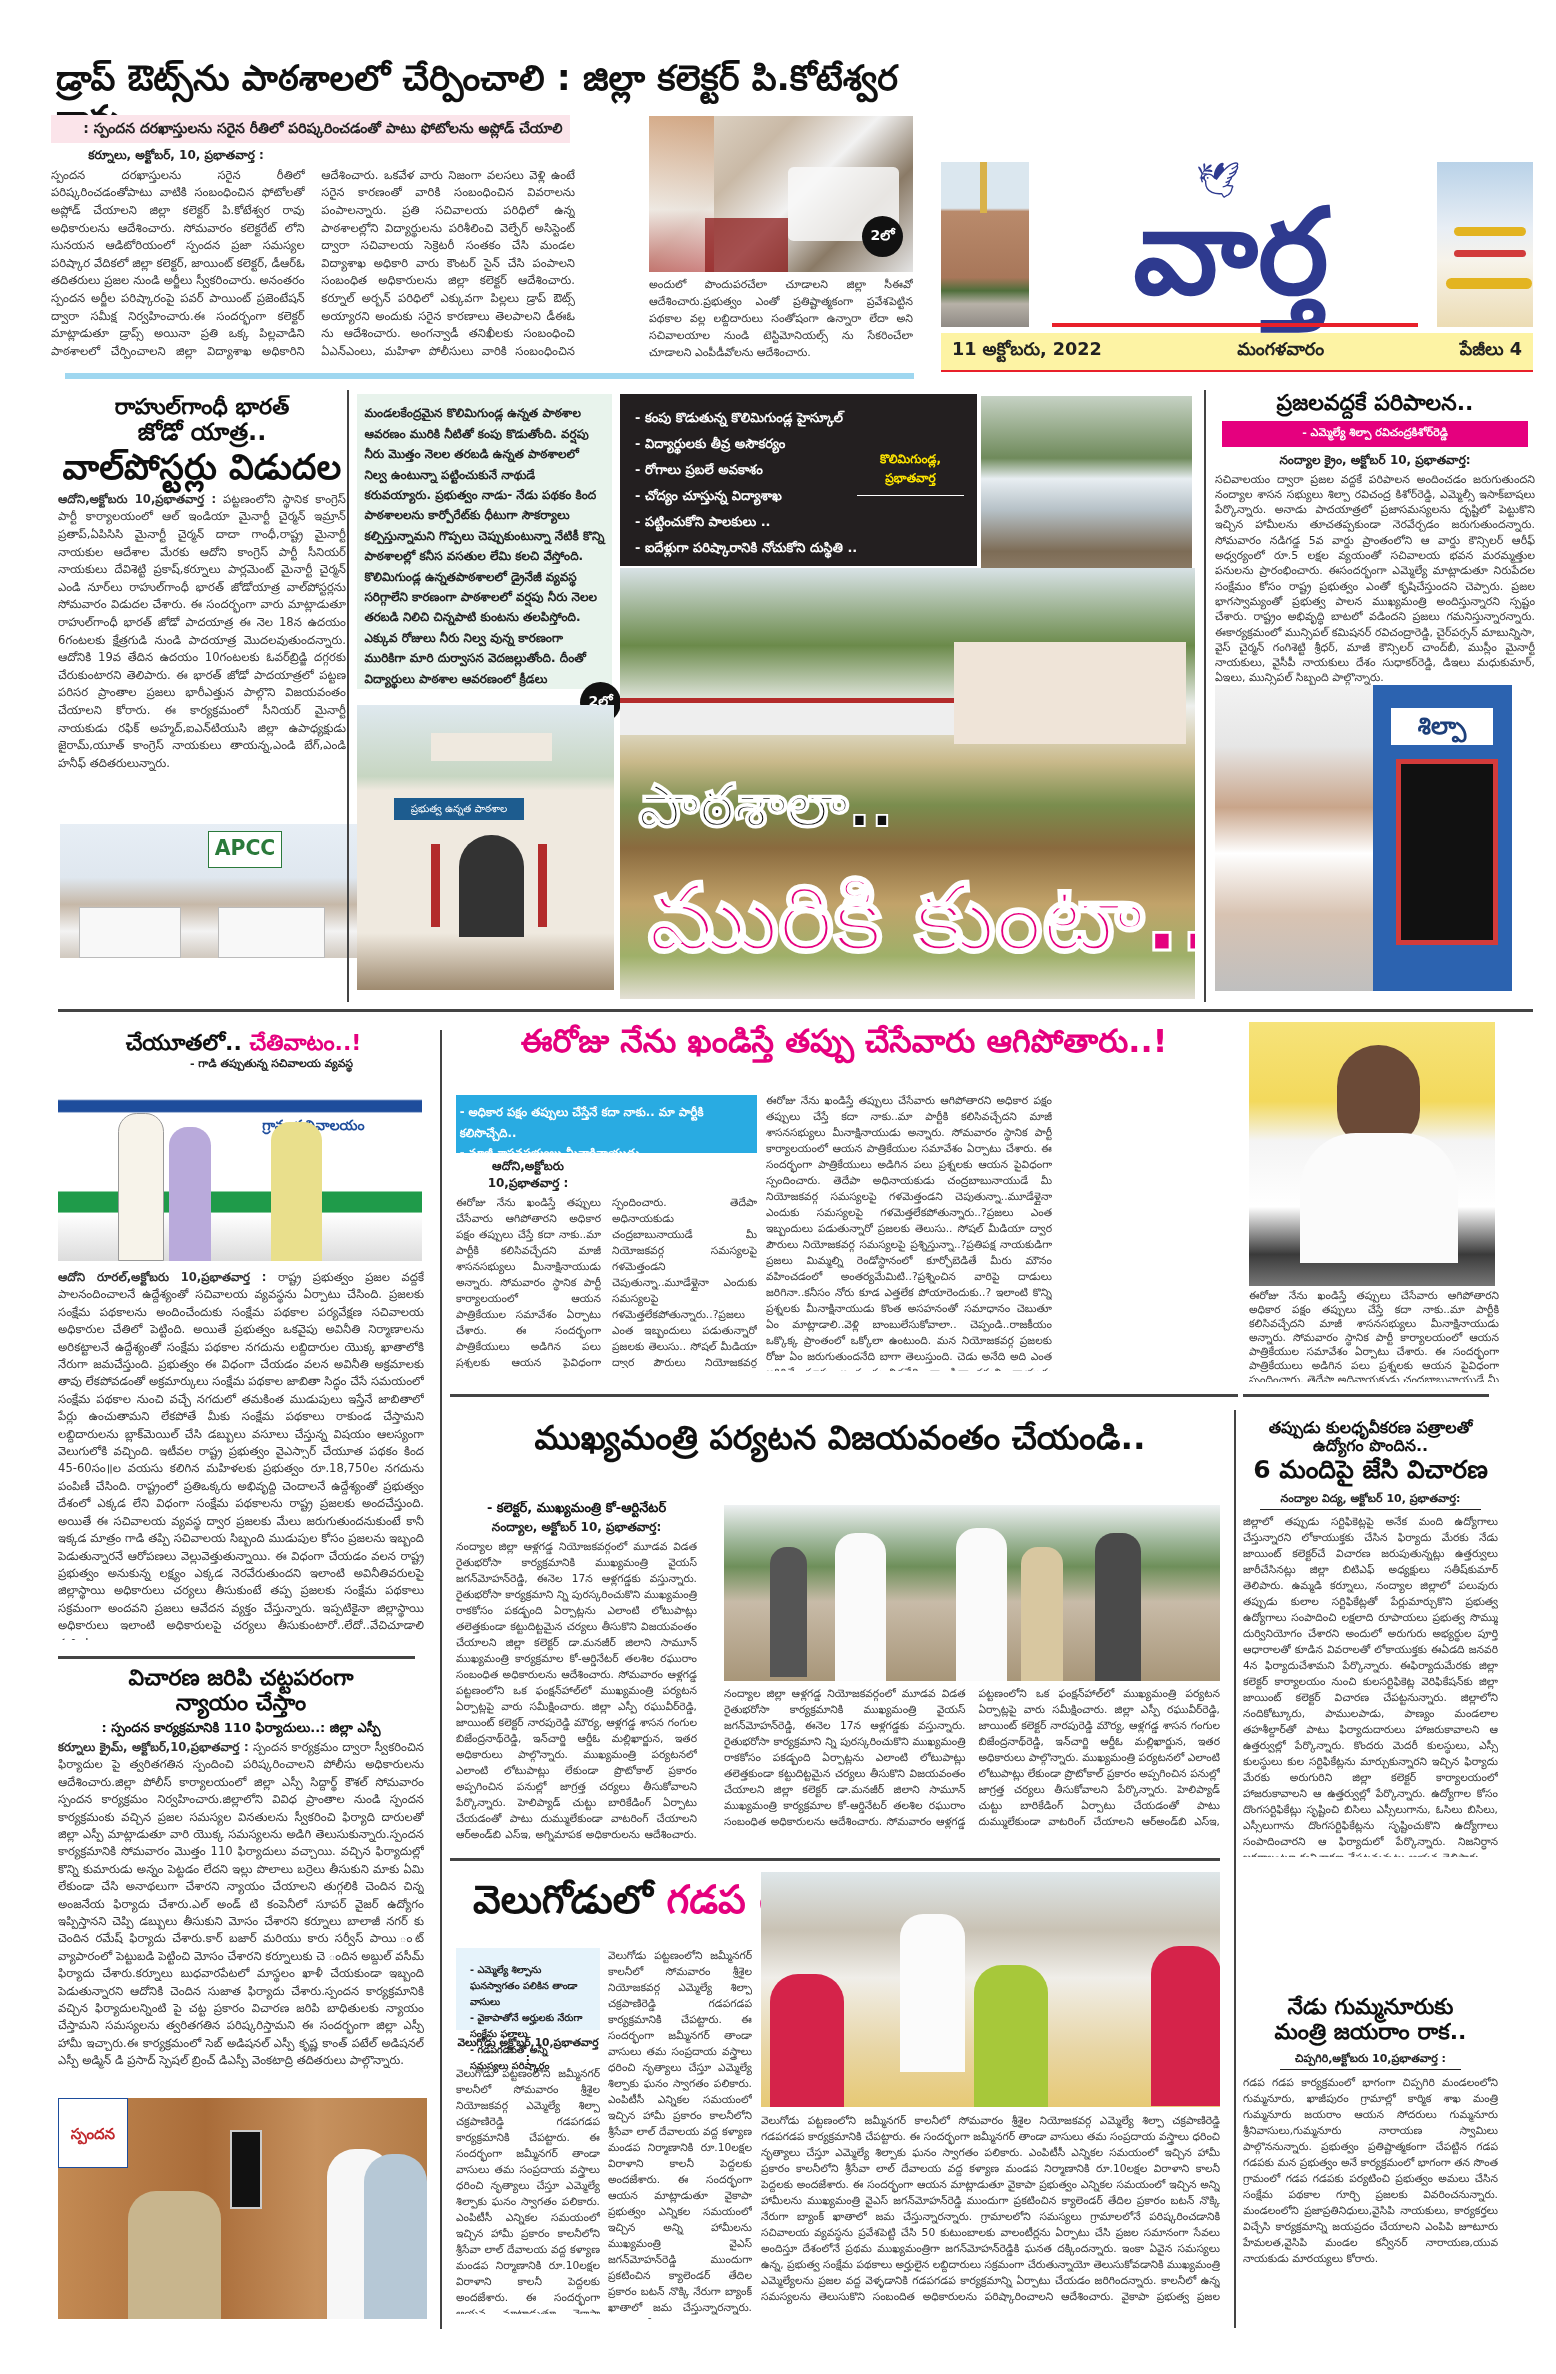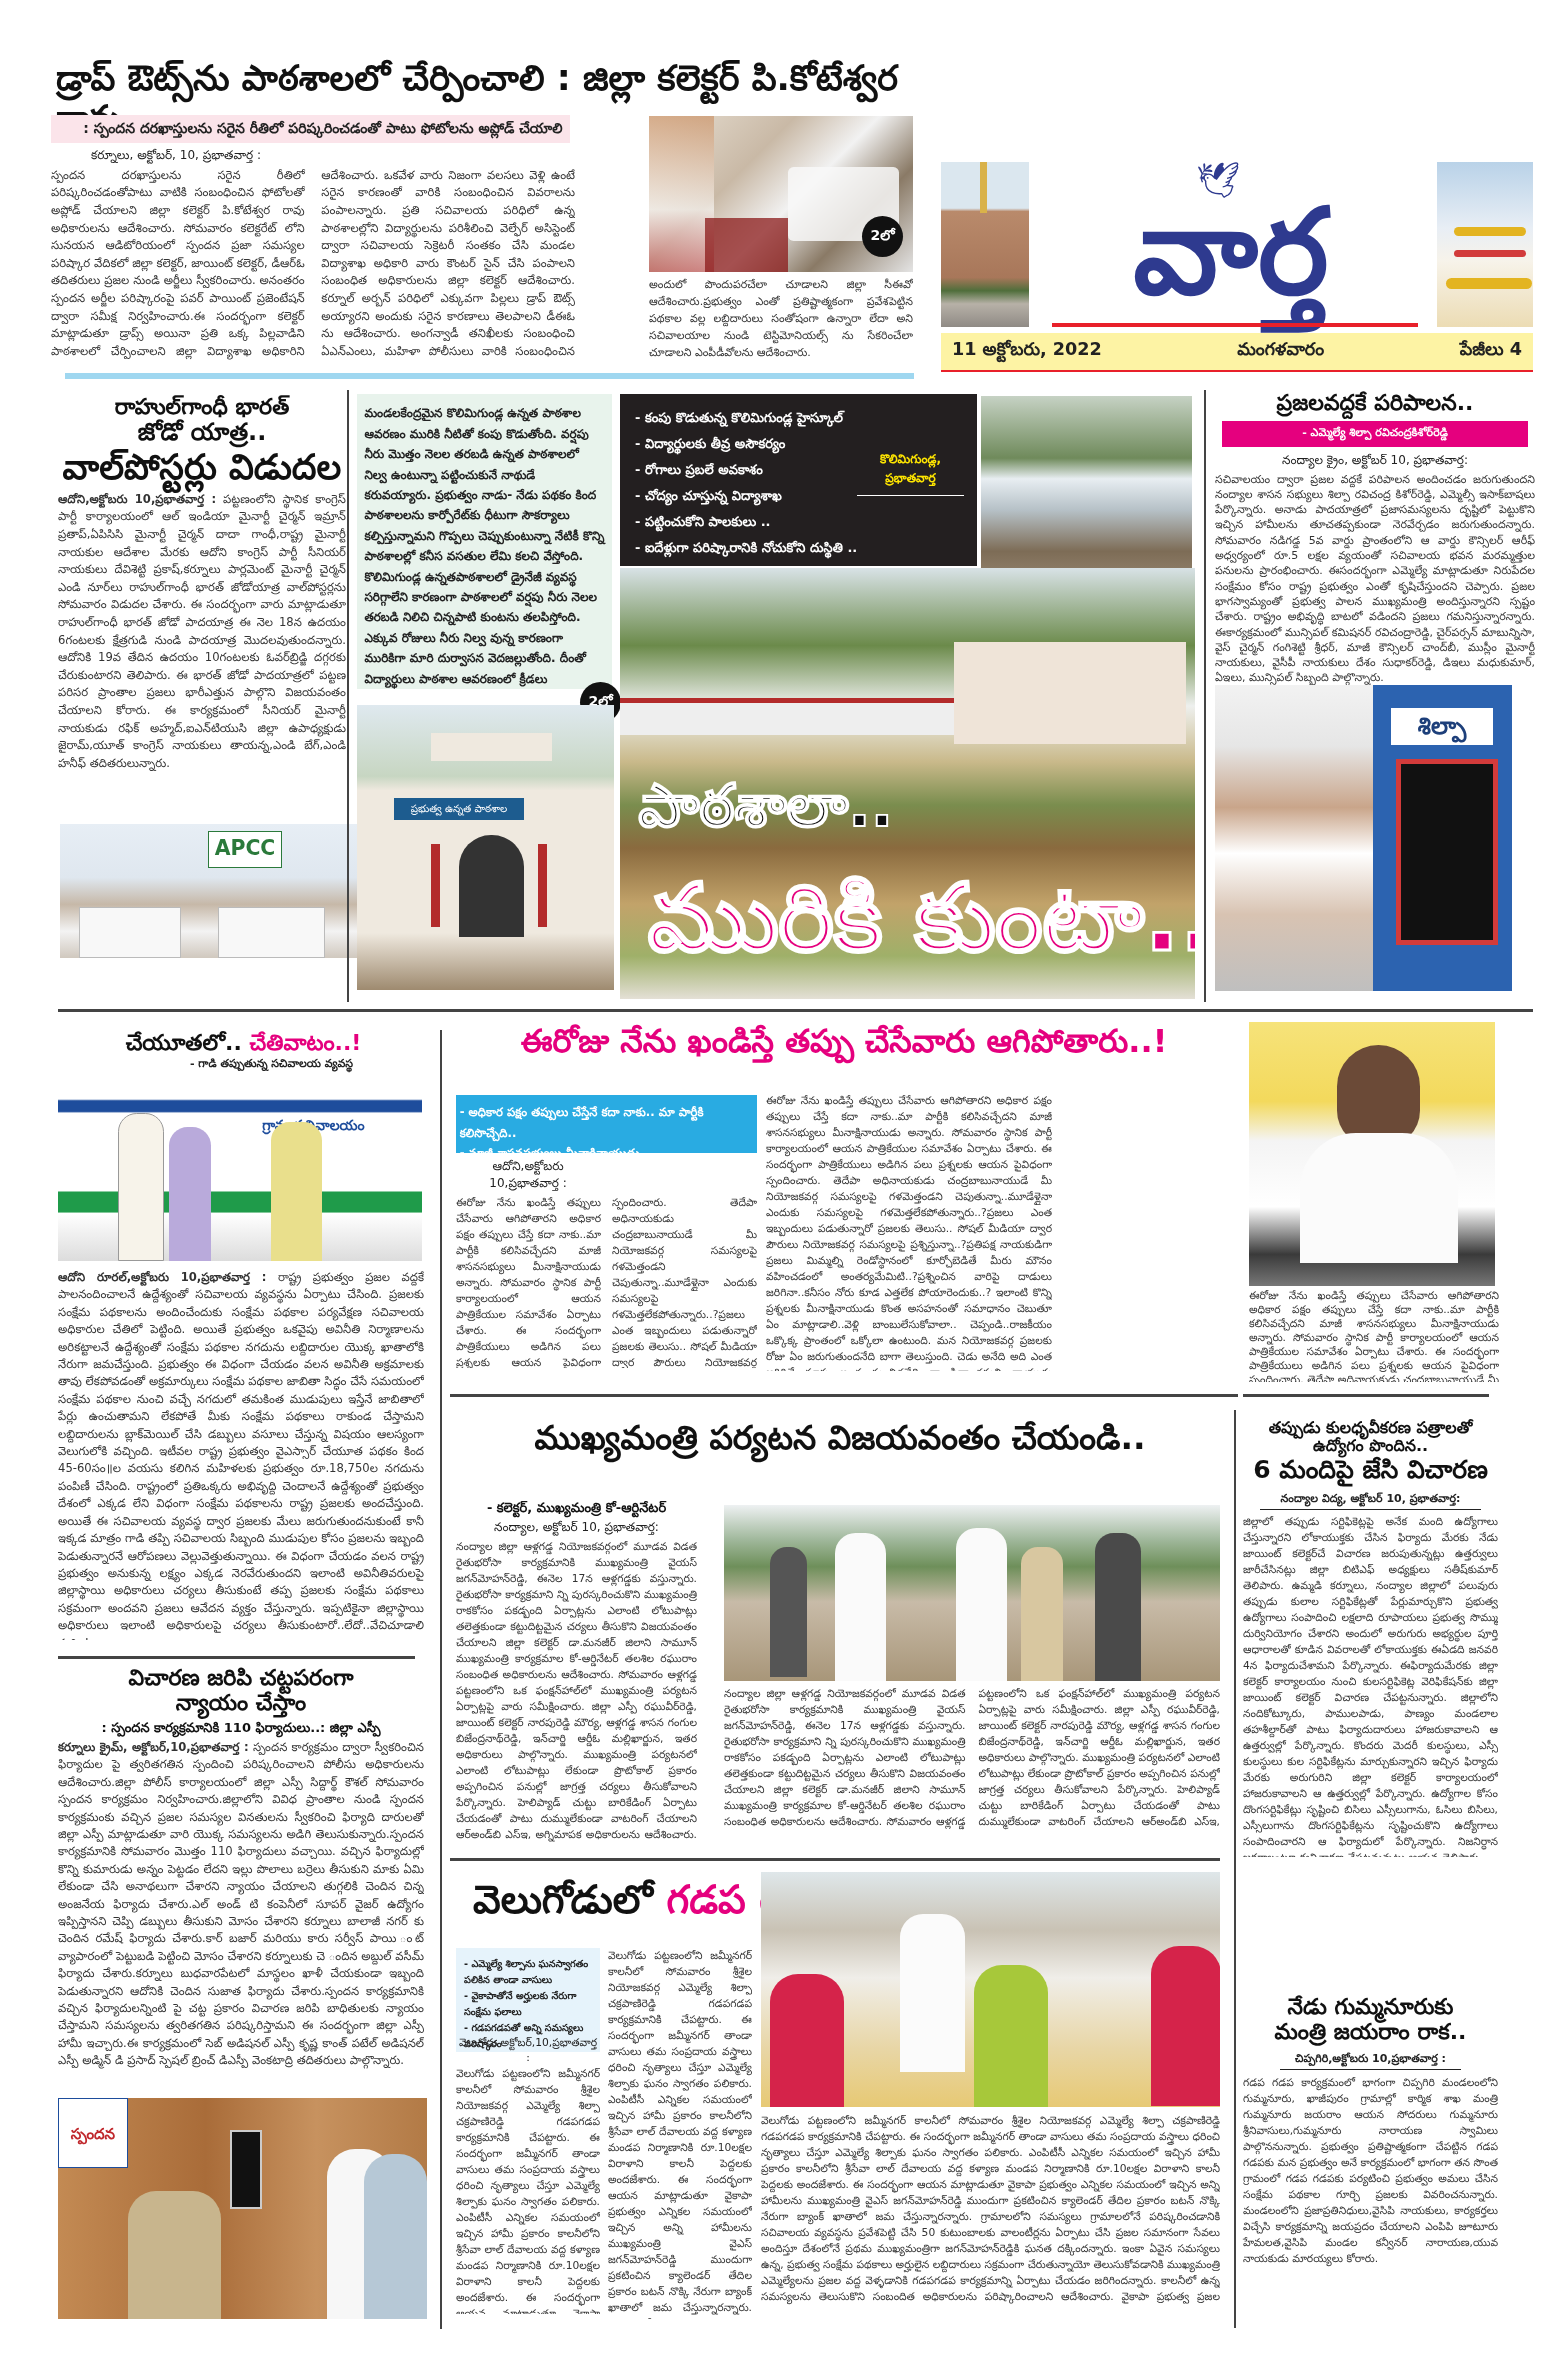--- a/index.html
+++ b/index.html
@@ -1,21 +1,21 @@
 <!DOCTYPE html>
 <html style="font-size:15px"><head>
 <meta charset="utf-8">
 <style>
   * { box-sizing: border-box; margin: 0; padding: 0; }
   html, body { width: 1556px; height: 2375px; background: #ffffff; overflow: hidden; }
   body { position: relative; font-family: "DejaVu Sans", sans-serif; color: #222; }
   .abs { position: absolute; }
   .hl { font-family: "DejaVu Sans", sans-serif; font-weight: bold; color: #111; text-align: center; line-height: 1.15; }
   .body-text { font-family: "DejaVu Sans", sans-serif; font-size: 11.6px; line-height: 17.6px; color: #333; text-align: justify; }
-  .dateline { font-weight: normal; font-size: 12px; text-align: center; color: #222; margin-bottom: 1.9px; }
+  .dateline { font-weight: bold; font-size: 12px; text-align: center; color: #222; margin-bottom: 1.9px; }
   .cols2 { column-count: 2; column-gap: 16.7px; }
   .rule-h { position: absolute; height: 2.8px; background: #444; }
   .rule-v { position: absolute; width: 1.9px; background: #444; }
   .photo { position: absolute; overflow: hidden; }
   .badge2lo { position: absolute; width: 41px; height: 41px; border-radius: 50%; background: #111; color: #fff; font-size: 14px; font-weight: bold; display: flex; align-items: center; justify-content: center; }
   .subbar { text-align: center; font-weight: bold; }
   ul.bul { list-style: none; }
   ul.bul li { font-weight: bold; }
 </style>
 </head>
@@ -210,21 +210,21 @@
 <div class="abs body-text" style="left:724px;top:1686px;width:496px;height:156px;overflow:hidden;font-size:10.7px;line-height:16px;column-count:2;column-gap:13px;">
   <span>నంద్యాల జిల్లా ఆళ్లగడ్డ నియోజకవర్గంలో మూడవ విడత రైతుభరోసా కార్యక్రమానికి ముఖ్యమంత్రి వైయస్ జగన్‌మోహన్‌రెడ్డి, ఈనెల 17న ఆళ్లగడ్డకు వస్తున్నారు. రైతుభరోసా కార్యక్రమాని న్ని పురస్కరించుకొని ముఖ్యమంత్రి రాకకోసం పకడ్బంది ఏర్పాట్లను ఎలాంటి లోటుపాట్లు తలెత్తకుండా కట్టుదిట్టమైన చర్యలు తీసుకొని విజయవంతం చేయాలని జిల్లా కలెక్టర్ డా.మనజీర్ జిలాని సామూన్ ముఖ్యమంత్రి కార్యక్రమాల కో-ఆర్డినేటర్ తలశిల రఘురాం సంబంధిత అధికారులను ఆదేశించారు. సోమవారం ఆళ్లగడ్డ పట్టణంలోని ఒక ఫంక్షన్‌హాల్‌లో ముఖ్యమంత్రి పర్యటన ఏర్పాట్లపై వారు సమీక్షించారు. జిల్లా ఎస్పీ రఘువీర్‌రెడ్డి, జాయింట్ కలెక్టర్ నారపురెడ్డి మౌర్య, ఆళ్లగడ్డ శాసన గంగుల బిజేంద్రనాథ్‌రెడ్డి, ఇన్‌చార్జి ఆర్డీఓ మల్లిఖార్జున, ఇతర అధికారులు పాల్గొన్నారు. ముఖ్యమంత్రి పర్యటనలో ఎలాంటి లోటుపాట్లు లేకుండా ప్రొటోకాల్ ప్రకారం అప్పగించిన పనుల్లో జాగ్రత్త చర్యలు తీసుకోవాలని పేర్కొన్నారు. హెలిప్యాడ్ చుట్టు బారికేడింగ్ ఏర్పాటు చేయడంతో పాటు దుమ్ములేకుండా వాటరింగ్ చేయాలని ఆర్‌అండ్‌బి ఎస్ఇ, అగ్నిమాపక అధికారులను ఆదేశించారు. దారి పొడువును బారికేడింగ్‌లు ఏర్పాటు చేయాలి. వైఎస్‌ఆర్ పిఎం కళాశాల ప్రాంగణంలో ఏర్పాటు చేసిన బహిరంగసభ ప్రాంగణం అలంకరించాలన్నారు. ముఖ్యమంత్రి పర్యటనలో ఎలాంటి అవాంఛనీయ సంఘటనలు జరగకుండా పటిష్టపోలీస్ బందోబస్తు ఏర్పాటు చేస్తున్నట్లు ఎస్పీ వివరించారు. పట్టణంలో అడుగడుగున పోలీస్‌బందోబస్తును నియమించారు. బహిరంగసభ ప్రదేశాన్ని హెలిప్యాడ్ మైదానాన్ని వారు పరిశీలించి పలు ఆదేశాలు జారీచేశారు. హెలిప్యాడ్ నుంచి కాన్వాయ్ ద్వారా బహిరంగసభ ప్రాంగణానికి ముఖ్యమంత్రి చేరుకుంటారు. దారిపొడువున అలంకరించాలని ఆదేశించారు. ఆర్డీఓ శ్రీనివాసులు ఇతర అధికారులు పాల్గొన్నారు.</span>
 </div>
 
 <div class="rule-h" style="left:450px;top:1858px;width:770px;"></div>
 
 <div class="abs hl" style="left:473px;top:1878px;font-size:39px;text-align:left;white-space:nowrap;">
   <span>వెలుగోడులో</span>
   <span style="color:#e5007e;">గడప గడప..</span>
 </div>
-<div class="abs" style="left:456px;top:1948px;width:144px;height:104px;background:#e6f3fb;padding:8px;">
+<div class="abs" style="left:456px;top:1948px;width:144px;height:82px;background:#e6f3fb;padding:14px;">
   <ul class="bul" style="font-size:9.7px;line-height:16px;color:#222;">
     <li>- ఎమ్మెల్యే శిల్పాను ఘనస్వాగతం పలికిన తాండా వాసులు</li>
     <li>- వైకాపాతోనే అర్హులకు నేరుగా సంక్షేమ ఫలాలు</li>
     <li>- గడపగడపతో అన్ని సమస్యలు పరిష్కారం</li>
   </ul>
 </div>
 <div class="abs" style="left:456px;top:2036px;width:144px;height:278px;overflow:hidden;">
   <div class="dateline" style="font-size:10.7px;">వెలుగోడు అక్టోబర్,10,ప్రభాతవార్త :</div>
   <div class="body-text" style="font-size:10.7px;line-height:16px;">వెలుగోడు పట్టణంలోని జమ్మీనగర్ కాలనీలో సోమవారం శ్రీశైల నియోజకవర్గ ఎమ్మెల్యే శిల్పా చక్రపాణిరెడ్డి గడపగడప కార్యక్రమానికి చేపట్టారు. ఈ సందర్భంగా జమ్మీనగర్ తాండా వాసులు తమ సంప్రదాయ వస్త్రాలు ధరించి నృత్యాలు చేస్తూ ఎమ్మెల్యే శిల్పాకు ఘనం స్వాగతం పలికారు. ఎంపిటీసీ ఎన్నికల సమయంలో ఇచ్చిన హామీ ప్రకారం కాలనీలోని శ్రీసేవా లాల్ దేవాలయ వద్ద కళ్యాణ మండప నిర్మాణానికి రూ.10లక్షల విరాళాని కాలనీ పెద్దలకు అందజేశారు. ఈ సందర్భంగా ఆయన మాట్లాడుతూ వైకాపా ప్రభుత్వం ఎన్నికల సమయంలో ఇచ్చిన అన్ని హామీలను ముఖ్యమంత్రి వైఎస్ జగన్‌మోహన్‌రెడ్డి ముందుగా ప్రకటించిన క్యాలెండర్ తేదిల ప్రకారం బటన్ నొక్కి నేరుగా బ్యాంక్ ఖాతాలో జమ చేస్తున్నారన్నారు. గ్రామాలలోని సమస్యలు గ్రామాలలోనే పరిష్కరించడానికి సచివాలయ వ్యవస్థను ప్రవేశపెట్టి చేసి 50 కుటుంబాలకు వాలంటీర్లను ఏర్పాటు చేసి ప్రజల సమానంగా సేవలు అందిస్తూ దేశంలోనే ప్రథమ ముఖ్యమంత్రిగా జగన్‌మోహన్‌రెడ్డికి ఘనత దక్కిందన్నారు. ఇంకా ఏవైన సమస్యలు ఉన్న, ప్రభుత్వ సంక్షేమ పథకాలు అర్హులైన లబ్దిదారులు సక్రమంగా చేరుతున్నాయో తెలుసుకోవడానికి ముఖ్యమంత్రి ఎమ్మెల్యేలను ప్రజల వద్ద వెళ్ళడానికి గడపగడప కార్యక్రమాన్ని ఏర్పాటు చేయడం జరిగిందన్నారు. కాలనీలో ఉన్న సమస్యలను తెలుసుకొని సంబందిత అధికారులను పరిష్కారించాలని ఆదేశించారు. వైకాపా ప్రభుత్వ ప్రజల ప్రభుత్వ సమస్యలు ఉంటే ఎలాంటి భయం లేకుండా తన దృష్టికి తీసుకోవాలని ప్రజలకు అవగాహన కల్పించారు. ఈ కార్యక్రమంలోఎంపీడీఓ అమానుల్లా, ఈఓఆర్డీ వెంకటరెడ్డి, అయా శాఖల అధికారులు, శ్రీశైల నియోజకవర్గ వైకాపా సమన్వయకర్త శిల్పా భువనేశ్వర‌రెడ్డి, సర్పంచ్ వేల్పుల జయపాల్, ఎంపీపీ లాలం రమేష్, సింగిల్ విండో చైర్మన్ వంగాల నాగేశ్వరరెడ్డి, వైకాపా మండల పట్టణ అధ్యక్షులు అంబాల ప్రభాకర్‌రెడ్డి, ఇలియాస్‌ఖాన్, రాంమోహన రెడ్డి, దేశం తిరుపంరెడ్డి,బోయరేవుల సర్పంచ్ పెద్ద స్వామన్న, ఎంపీటీసీలు శంకర్‌నాయక్, చాంద్ బాషా, ననురుద్దీన్, షంషీర్‌అలీ, గోవర్ధన్, రఘు స్వామిరెడ్డి, మాజీ సర్పంచ్‌లు ముంతల విజయభాస్కర్‌రెడ్డి, నాగేశ్వరరెడ్డి,మాజీ సహకార సంఘం అధ్యక్షులు సత్యనారాయణ, వెల్దర్ ఖాదరవలి, వలి,మోతుకూరు సుధాకర్‌రెడ్డి, ఆరీఫ్, గోవిందు వైకాపా నాయకులు, కార్యకర్తలు పాల్గొన్నారు.</div>
 </div>

